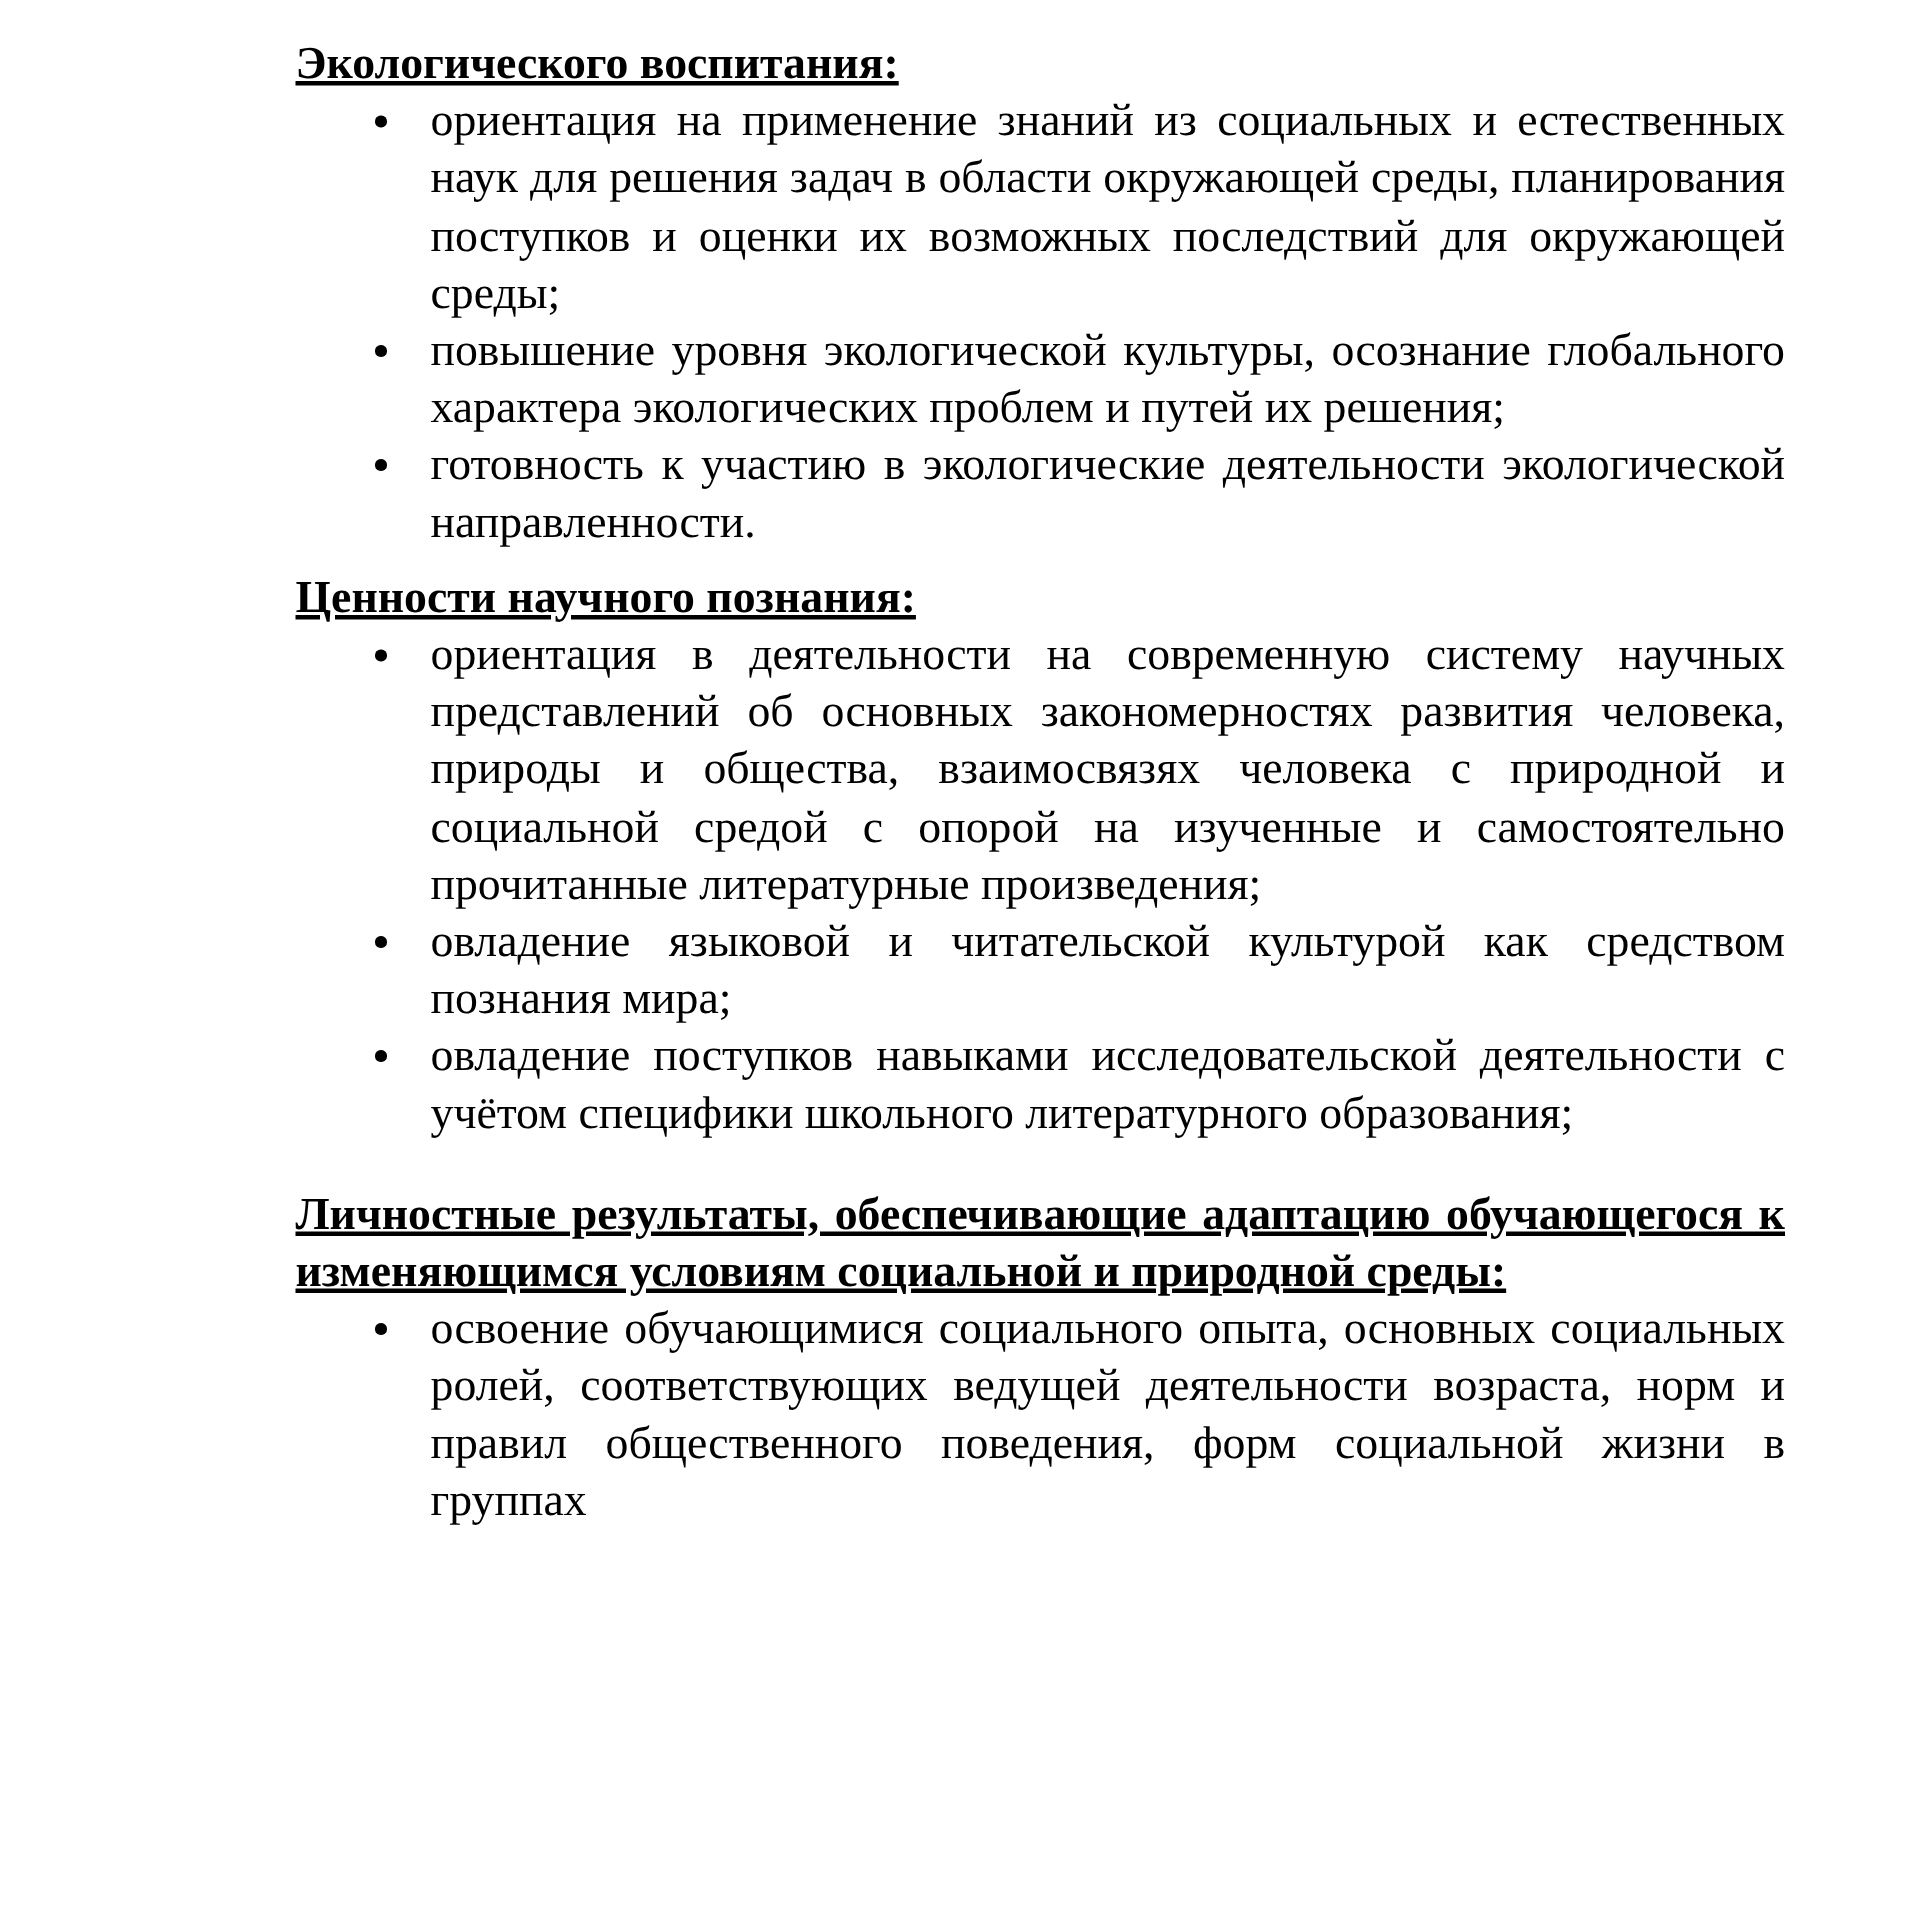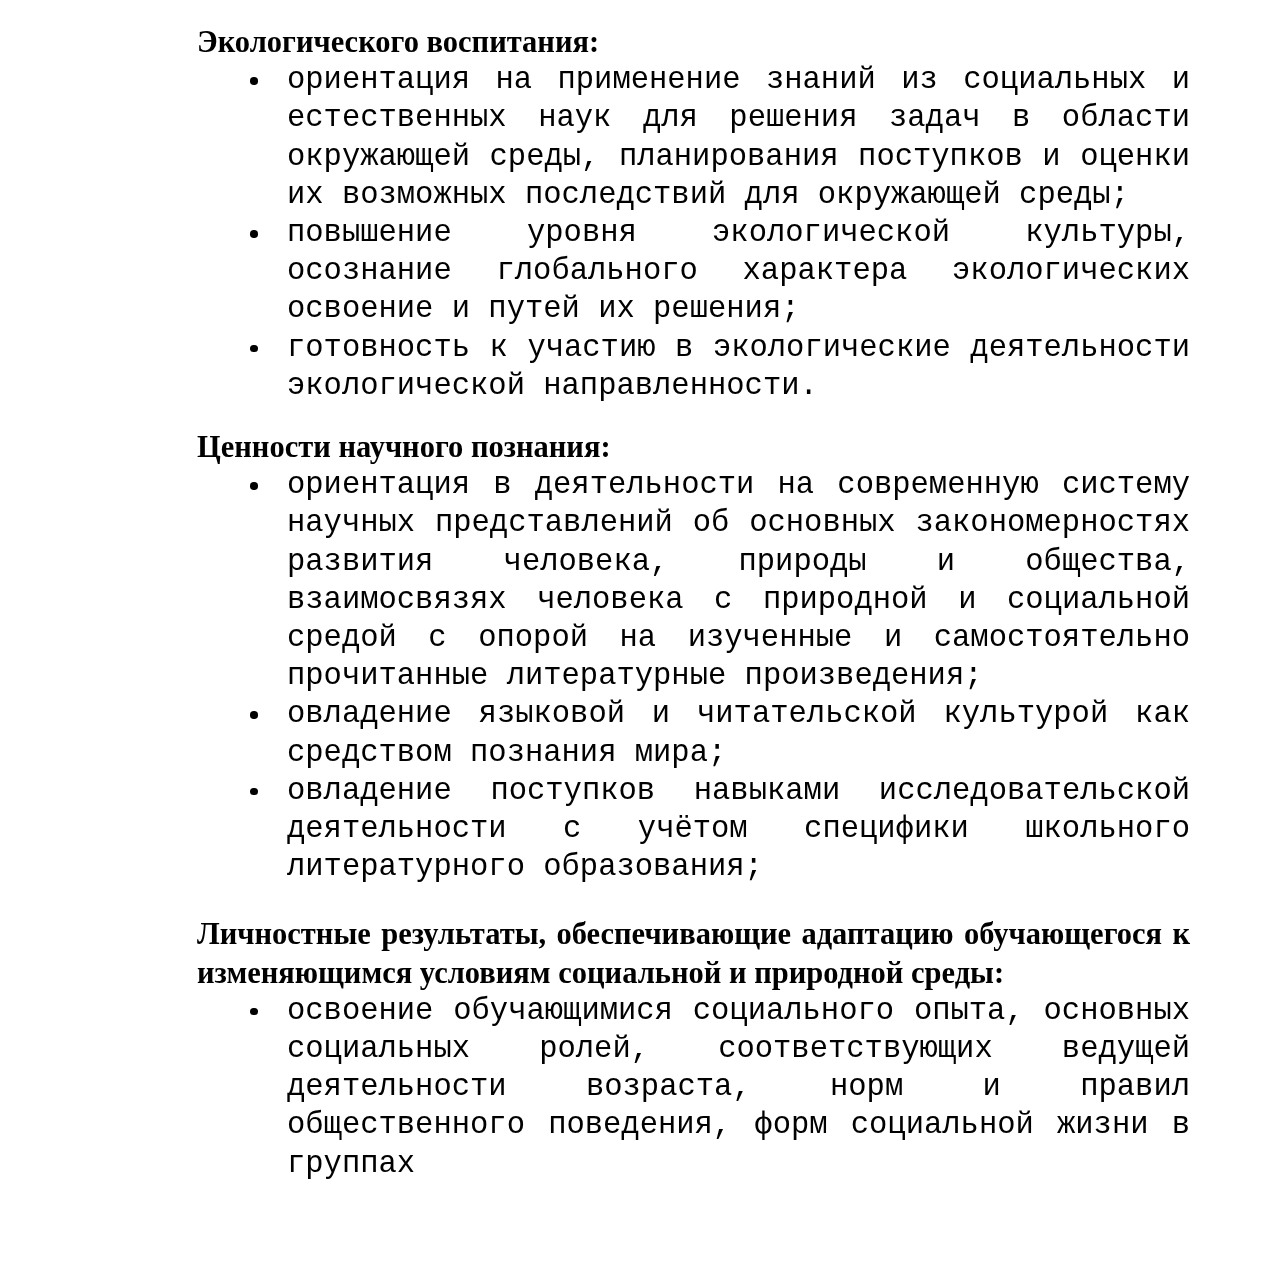--- a/index.html
+++ b/index.html
@@ -22,32 +22,32 @@
     left: 197px;
     top: 23px;
     width: 993px;
     color: #000000;
     font-family: "Liberation Serif", "DejaVu Serif", serif;
     font-size: 30.5px;
     line-height: 38.2px;
     text-align: justify;
   }
   .section { margin: 0; padding: 0; }
-  .section + .section.gap-a { margin-top: 23px; }
+  .section + .section.gap-a { margin-top: 12px; }
   .section + .section.gap-b { margin-top: 29px; }
   .heading {
     margin: 0;
     font-weight: bold;
     text-align: justify;
+    text-decoration: underline;
   }
   ul.bullets {
     margin: 0;
     padding: 0 0 0 90px;
     list-style: none;
-    font-family: Liberation Mono, monospace;
   }
   ul.bullets li {
     position: relative;
     text-align: justify;
   }
   .dot {
     position: absolute;
     left: -37px;
     top: 16px;
     width: 7.5px;
@@ -64,21 +64,21 @@
 
     <div class="section">
       <p class="heading">Экологического воспитания:</p>
       <ul class="bullets">
         <li>
           <span class="dot"></span>
           <span>ориентация на применение знаний из социальных и естественных наук для решения задач в области окружающей среды, планирования поступков и оценки их возможных последствий для окружающей среды;</span>
         </li>
         <li>
           <span class="dot"></span>
-          <span>повышение уровня экологической культуры, осознание глобального характера экологических освоение и путей их решения;</span>
+          <span>повышение уровня экологической культуры, осознание глобального характера экологических проблем и путей их решения;</span>
         </li>
         <li>
           <span class="dot"></span>
           <span>готовность к участию в экологические деятельности экологической направленности.</span>
         </li>
       </ul>
     </div>
 
     <div class="section gap-a">
       <p class="heading">Ценности научного познания:</p>

